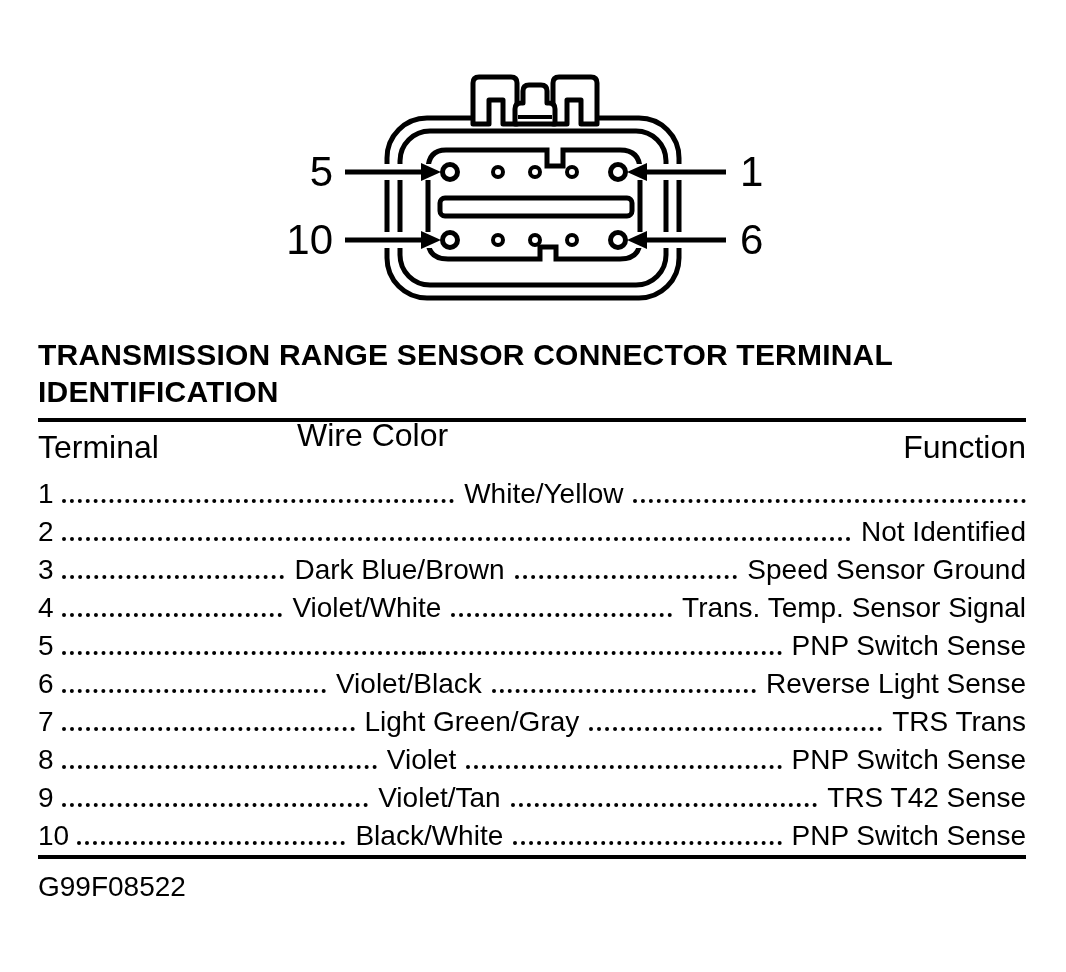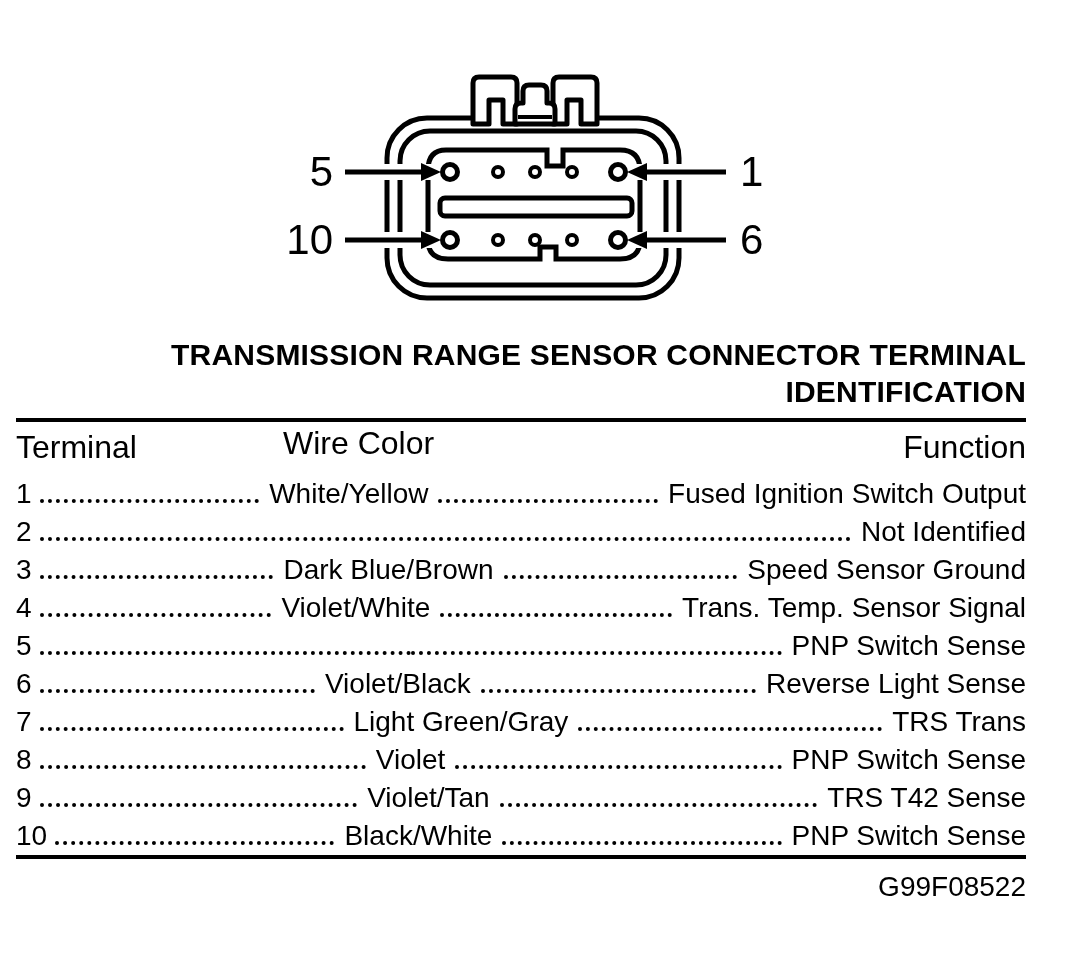--- a/index.html
+++ b/index.html
@@ -10,21 +10,21 @@
     overflow: hidden;
     font-family: "Liberation Sans", sans-serif;
     color: #000;
   }
   .page { width: 1066px; height: 972px; position: relative; }
 
   
   .connector-wrap { width: 1066px; height: 312px; }
 
   
-  .content { padding: 0 40px 0 16px; text-align: right; }
+  .content { padding: 0 40px 0 38px; }
 
   .doc-title {
     margin-top: 24px;
     font-size: 30px;
     font-weight: bold;
     line-height: 37px;
     letter-spacing: 0.2px;
   }
   .rule {
     height: 4px;
@@ -34,21 +34,21 @@
   .rule.bottom { margin-top: 3px; }
 
   .thead {
     position: relative;
     display: flex;
     align-items: flex-end;
     height: 44px;
     font-size: 32px;
     font-weight: normal;
   }
-  .thead .col-wire { position: absolute; left: 259px; bottom: 4px; margin-left: 8px; }
+  .thead .col-wire { position: absolute; left: 259px; bottom: 12px; }
   .thead .col-func { margin-left: auto; }
 
   .tbody { margin-top: 6px; }
   .row {
     display: flex;
     align-items: flex-end;
     height: 38px;
     font-size: 28px;
     white-space: nowrap;
   }
@@ -144,21 +144,20 @@
       <span class="col-wire">Wire Color</span>
       <span class="col-func">Function</span>
     </div>
 
     <div class="tbody" id="table-body">
   <div class="row">
     <span class="num">1</span>
     <span class="leader"></span>
     <span class="wire">White/Yellow</span>
     <span class="leader leader2"></span>
-    <span class="func">Fused Ignition Switch Output</span>
   </div>
 
   <div class="row">
     <span class="num">2</span>
     <span class="leader"></span>
 
     <span class="func">Not Identified</span>
   </div>
 
   <div class="row">

